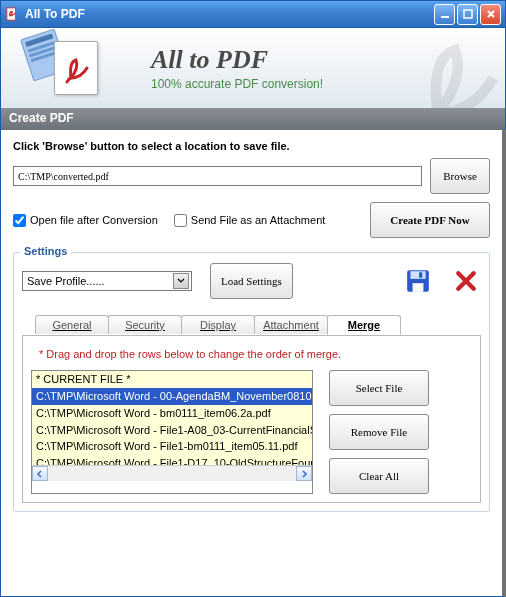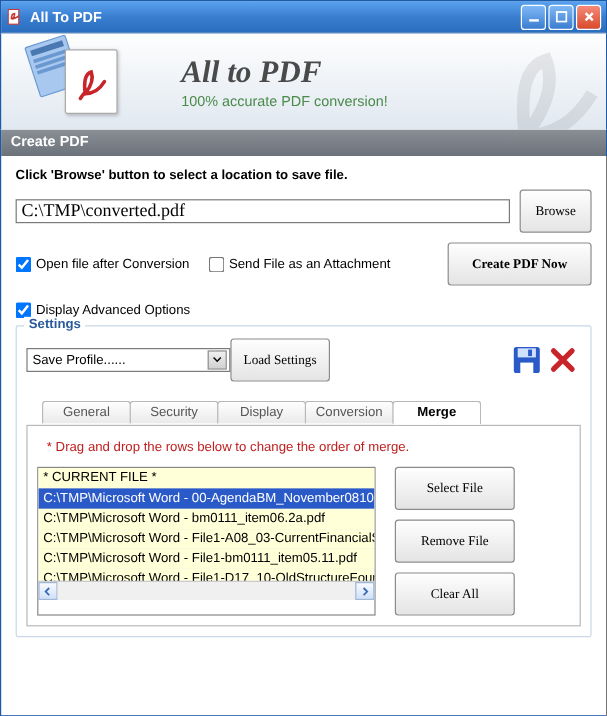--- a/index.html
+++ b/index.html
@@ -27,43 +27,43 @@
   .banner .docglyph::after { content:""; display:block; height:3px; background:#6a98d0; margin: 2px 3px; box-shadow: 0 5px 0 #6a98d0, 0 10px 0 #6a98d0; }
   .banner .brand { flex:1; }
   .banner .brand .bigtitle { font-family: Georgia, 'Times New Roman', serif; font-size: 26px; font-style: italic; color: #4a4a4a; font-weight: bold; }
   .banner .brand .subtitle { font-size: 12px; color: #4a8a4a; margin-top: 2px; }
   .banner .watermark { position:absolute; right: -20px; top: -20px; opacity: 0.08; }
 
   
   .sectionhdr { height: 22px; background: linear-gradient(to bottom, #8a8f96, #6c727a); color: #fff; font-weight: bold; font-size: 12px; padding: 3px 8px; border-left:1px solid #1a5aa8; border-right:1px solid #1a5aa8; }
 
   
-  .content { padding: 10px 12px; border-left:1px solid #1a5aa8; border-right:1px solid #737373; border-bottom:1px solid #1a5aa8; height: 467px; background: #fff;}
+  .content { padding: 10px 12px; border-left:1px solid #1a5aa8; border-right:4px solid #737373; border-bottom:1px solid #1a5aa8; height: 467px; background: #fff;}
   .instruct { font-weight: bold; font-size: 11px; margin-bottom: 6px; }
   .row1 { display: flex; gap: 8px; align-items: center; margin-bottom: 8px;}
-  .pathinput { flex:1; height: 20px; border: 1px solid #7a7a7a; padding: 2px 4px; font-size: 15px; font-family: Tahoma; }
+  .pathinput { flex:1; height: 20px; border: 1px solid #7a7a7a; padding: 2px 4px; font-size: 10px; font-family: Tahoma; }
   .btn { height: 36px; min-width: 60px; padding: 0 10px; background: linear-gradient(to bottom, #fefefe, #e4e4e4); border: 1px solid #8a8a8a; border-radius: 3px; font-size: 11px; cursor: pointer; font-family: Tahoma; }
   .btn.wide { min-width: 120px; font-weight: bold; }
   .row2 { display: flex; align-items: center; gap: 16px; margin-bottom: 14px;}
   .cbx { display: flex; align-items: center; gap: 4px; font-size:11px; }
   .cbx input { width:13px; height:13px; }
   .flexspace { flex:1; }
   .row3 { display: flex; align-items: center; gap: 4px; margin-bottom: 6px;}
 
   
   .fieldset { border: 1px solid #c8d8e8; border-radius: 2px; padding: 10px 8px 8px 8px; position: relative; margin-top: 4px;}
   .fieldset .legend { position: absolute; top: -8px; left: 6px; background: #fff; color: #2a5a9a; font-weight: bold; padding: 0 4px; font-size: 11px; }
-  .settingsrow { display: flex; align-items: center; margin-bottom: 12px;}
+  .settingsrow { display: flex; align-items: center; gap: 18px; margin-bottom: 12px;}
   .profilesel { width: 170px; height: 20px; background: #fff; border: 1px solid #7a7a7a; display: flex; align-items: center; padding: 0 2px 0 4px; font-size: 11px; cursor: pointer;}
   .profilesel .arrow { width: 16px; height: 16px; background: linear-gradient(to bottom,#f0f0f0,#d0d0d0); border:1px solid #888; margin-left: auto; display:flex; align-items:center; justify-content:center; }
   .iconbtn { width: 30px; height: 26px; display:flex; align-items:center; justify-content:center; cursor:pointer; }
 
   
   .tabbox { border: 1px solid #b8b8b8; padding: 8px; position: relative; margin-top: 10px;}
-  .tabs { display:flex; position: absolute; top: -21px; left: 12px; }
+  .tabs { display:flex; position: absolute; top: -21px; left: 12px; text-decoration: underline; }
   .tab { border: 1px solid #b8b8b8; border-bottom: none; background: linear-gradient(to bottom,#fefefe,#eaeaea); padding: 3px 0; width: 74px; text-align:center; font-size: 11px; margin-right: -1px; cursor:pointer; border-radius: 3px 3px 0 0; color: #555; }
   .tab.active { background: #fff; font-weight: bold; color: #000; position: relative; z-index: 2; border-bottom: 1px solid #fff; margin-bottom:-1px;}
   .hint { color: #c02020; font-size: 11px; margin: 4px 0 10px 8px; }
 
   
   .listarea { display:flex; gap: 16px; }
   .listbox { width: 282px; border: 1px solid #888; background: #fff; }
   .listbody { background: #e5e5e5; height: 94px; overflow: hidden; }
   .listrow { font-size: 11px; padding: 1px 4px; white-space: nowrap; overflow:hidden; background: #ffffd8; line-height:1.35;}
   .listrow.header { font-weight: normal; }
@@ -141,26 +141,20 @@
       <span>Open file after Conversion</span>
     </label>
     <label class="cbx">
       <input type="checkbox" id="cb2" style="">
       <span>Send File as an Attachment</span>
     </label>
     <div class="flexspace"></div>
     <button class="btn wide">Create PDF Now</button>
   </div>
 
-  <div class="row3">
-    <label class="cbx">
-      <input type="checkbox" id="cb3" checked="" style="">
-      <span>Display Advanced Options</span>
-    </label>
-  </div>
 
   <div class="fieldset">
     <div class="legend">Settings</div>
 
     <div class="settingsrow">
       <div class="profilesel">
         <span>Save Profile......</span>
         <span class="arrow">
             <svg width="8" height="6" viewBox="0 0 8 6">
               <path d="M1 1 L4 4 L7 1" fill="none" stroke="#000" stroke-width="1.2"></path>
@@ -183,21 +177,21 @@
           </svg>
       </div>
     </div>
 
     <div style="height:14px;"></div>
     <div class="tabbox">
       <div class="tabs" id="tabs">
           <div class="tab">General</div>
           <div class="tab">Security</div>
           <div class="tab">Display</div>
-          <div class="tab">Conversion</div>
+          <div class="tab">Attachment</div>
           <div class="tab active">Merge</div>
         </div>
 
       <div class="hint">* Drag and drop the rows below to change the order of merge.</div>
 
       <div class="listarea">
         <div class="listbox">
           <div class="listbody" id="listbody">
               <div class="listrow header">* CURRENT FILE *</div>
               <div class="listrow selected">C:\TMP\Microsoft Word - 00-AgendaBM_November08101</div>

